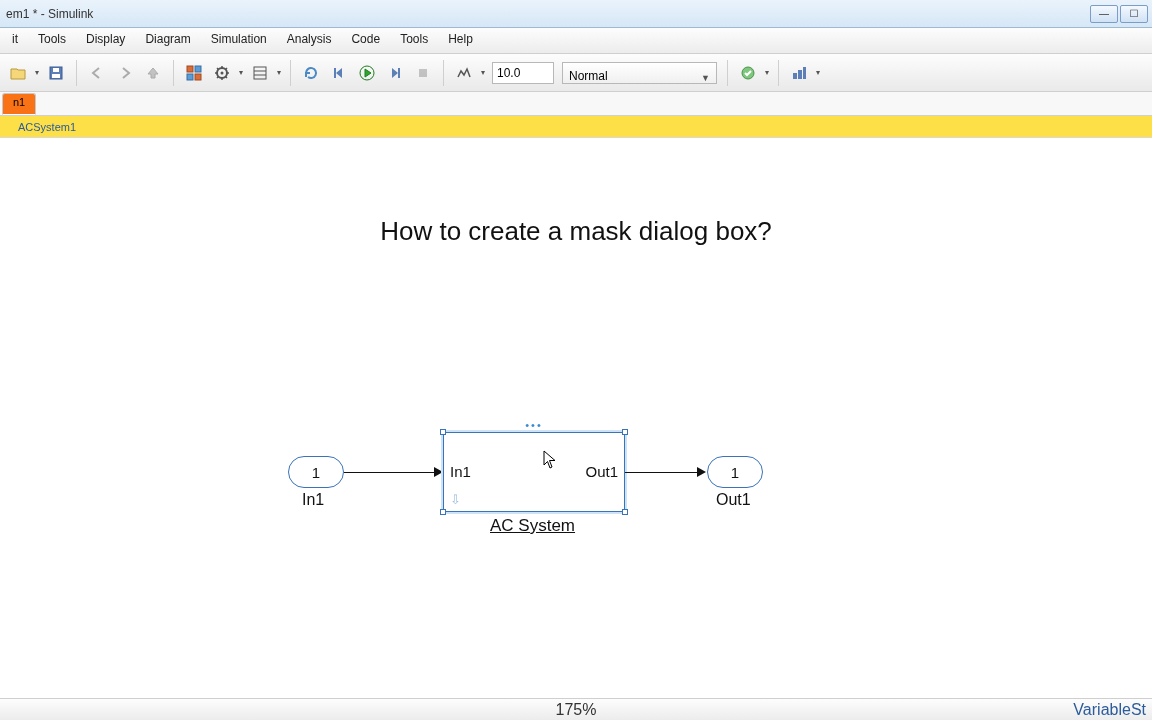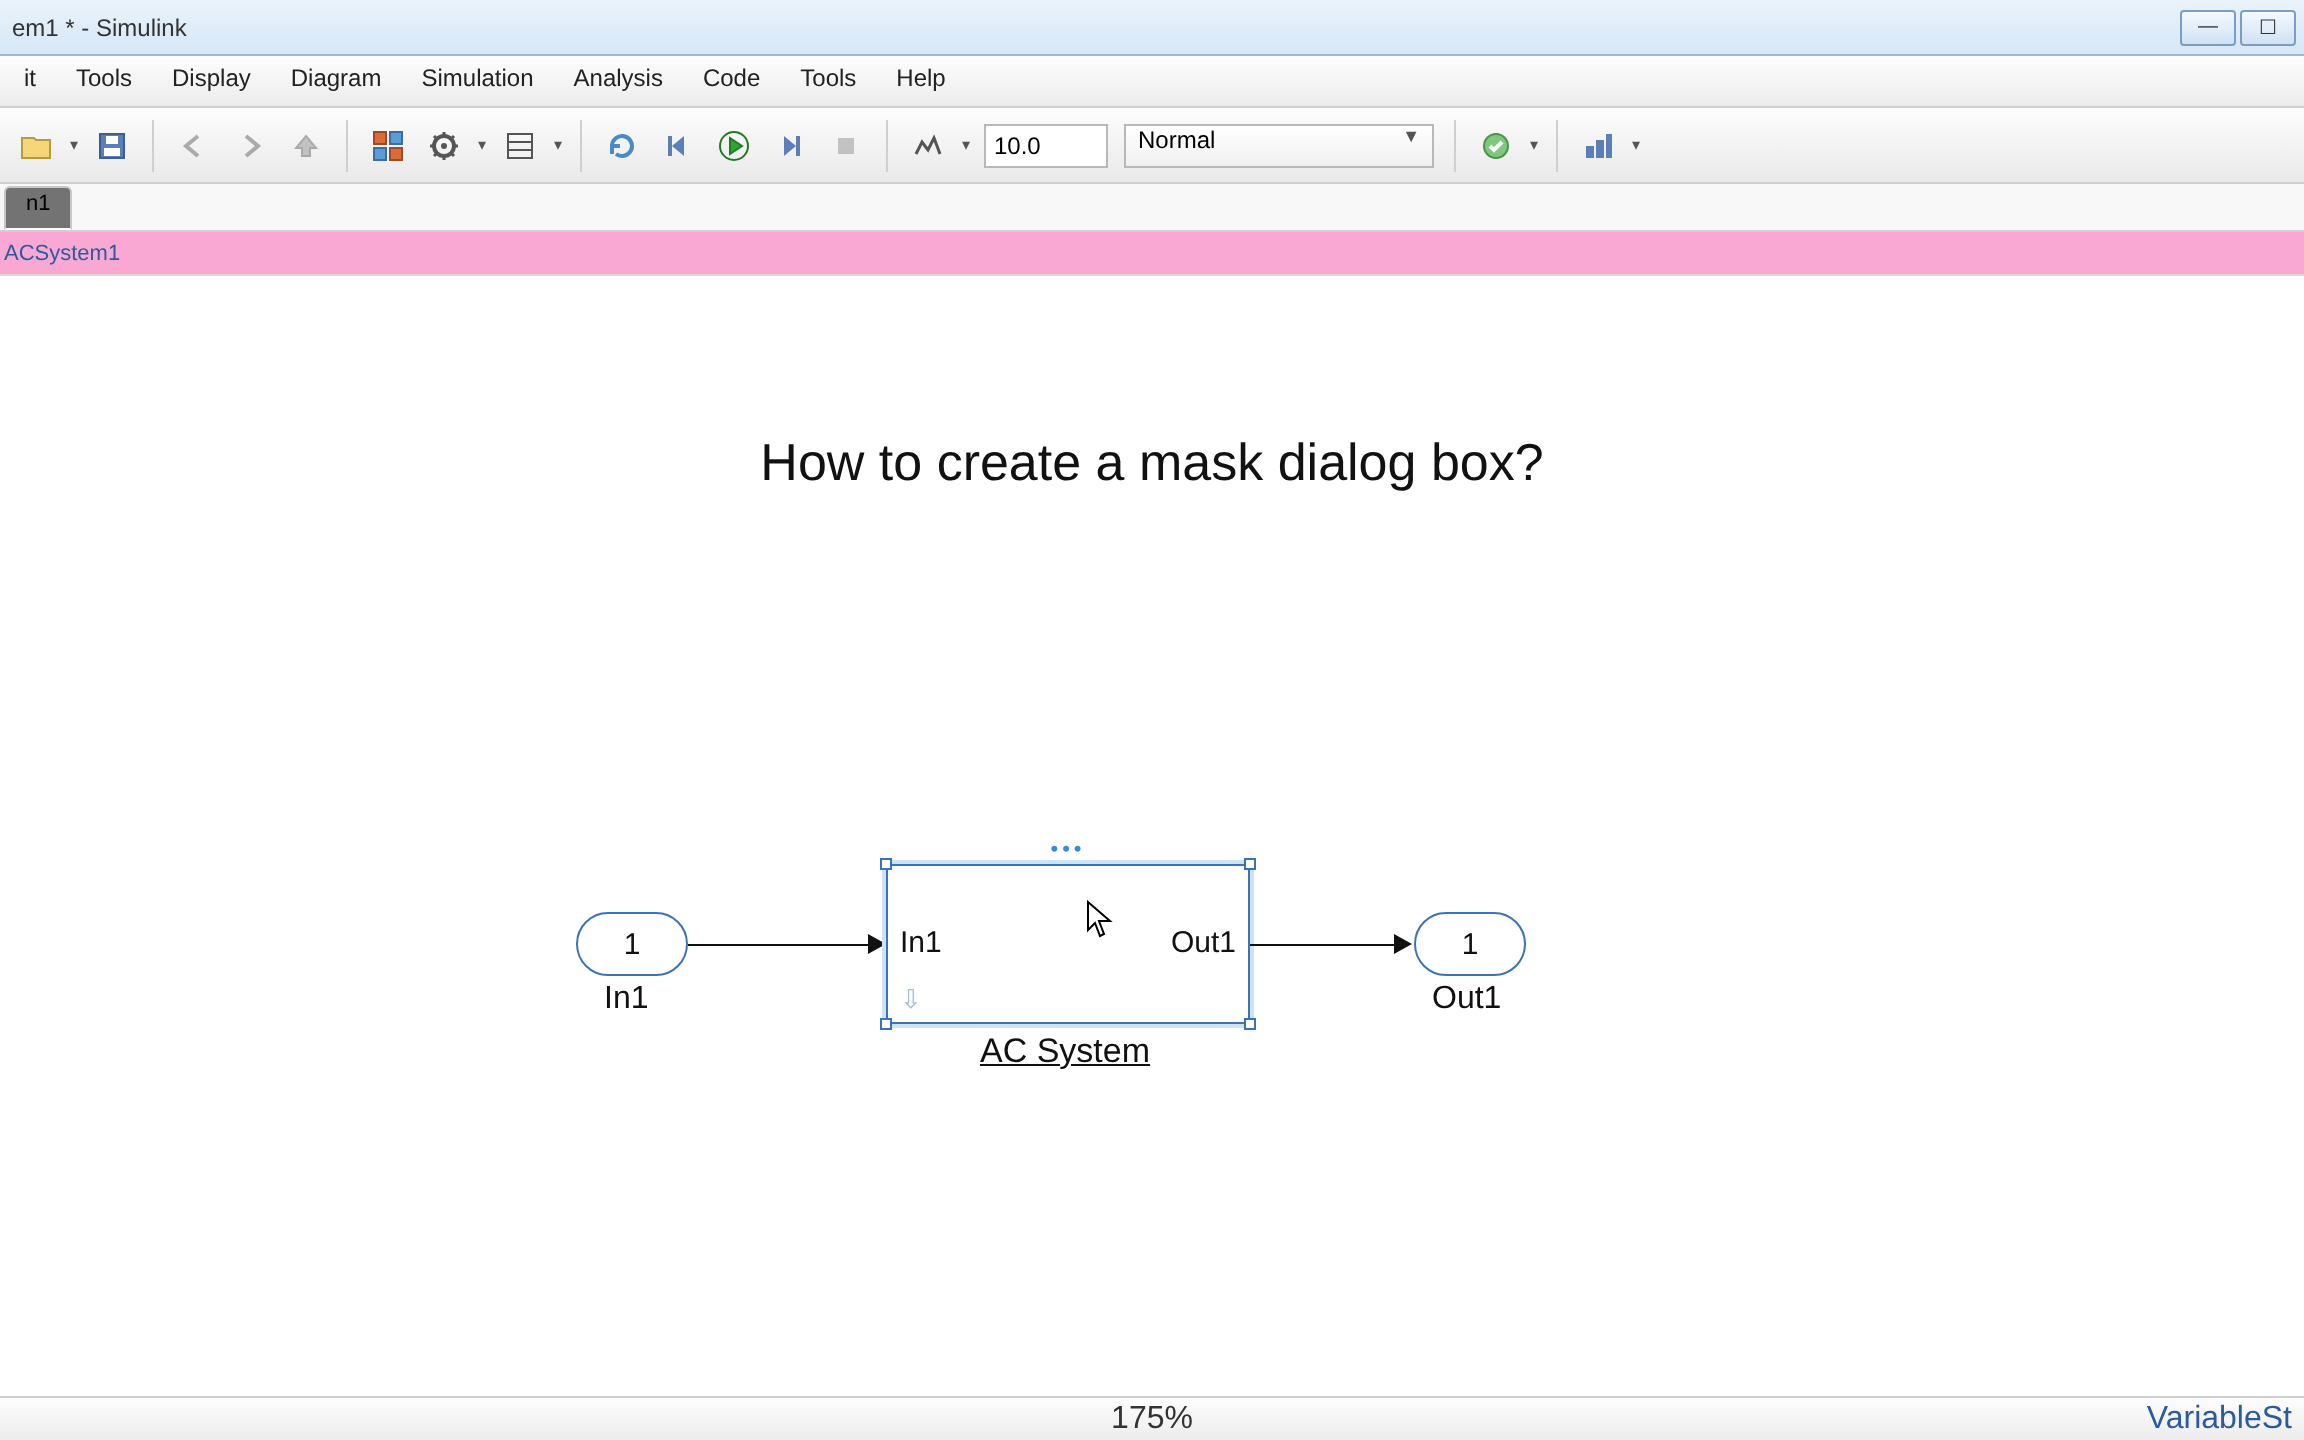--- a/index.html
+++ b/index.html
@@ -16,30 +16,30 @@
 .menubar .item { padding: 4px 10px; cursor: default; }
 
 
 .toolbar { height: 38px; background: linear-gradient(#fdfdfd,#e9e9e9); border-bottom: 1px solid #cfcfcf; display: flex; align-items: center; padding: 0 4px; gap: 2px; }
 .tbtn { width: 28px; height: 28px; display: flex; align-items: center; justify-content: center; border: 1px solid transparent; border-radius: 3px; color: #444; }
 .tbtn svg { width: 16px; height: 16px; }
 .tsep { width: 1px; height: 26px; background: #cfcfcf; margin: 0 4px; }
 .dropdown-caret { width: 10px; display: flex; align-items: center; justify-content: center; font-size: 8px; color: #555; }
 .tgroup { display: flex; align-items: center; }
 .timeinput { width: 62px; height: 22px; border: 1px solid #b8b8b8; background: #fff; padding: 0 4px; font-size: 12px; margin: 0 4px; }
-.modeselect { width: 155px; height: 22px; border: 1px solid #b8b8b8; background: linear-gradient(#fff,#f0f0f0); padding: 0 6px; font-size: 12px; display: flex; align-items: flex-start; justify-content: space-between; margin: 0 4px; }
+.modeselect { width: 155px; height: 22px; border: 1px solid #b8b8b8; background: linear-gradient(#fff,#f0f0f0); padding: 0 6px; font-size: 12px; display: flex; align-items: flex-end; justify-content: space-between; margin: 0 4px; }
 .play svg { fill: #2da82d; stroke: #1f7d1f; }
 .disabled { opacity: .45; }
 
 
 .tabstrip { height: 24px; background: #f8f8f8; border-bottom: 1px solid #d0d0d0; display: flex; align-items: flex-end; padding-left: 2px; }
-.tab { height: 22px; border: 1px solid #c8c8c8; border-bottom: 1px solid #fff; background: #737373; padding: 2px 10px; font-size: 11px; border-radius: 3px 3px 0 0; }
-
-
-.breadcrumb { height: 22px; background: #f9a8d4; border-bottom: 1px solid #d8d8d8; display: flex; align-items: center; padding: 0 2px; font-size: 11px; color: #2b5b9c; }
+.tab { height: 22px; border: 1px solid #c8c8c8; border-bottom: 1px solid #fff; background: #f97316; padding: 2px 10px; font-size: 11px; border-radius: 3px 3px 0 0; }
+
+
+.breadcrumb { height: 22px; background: #fde047; border-bottom: 1px solid #d8d8d8; display: flex; align-items: center; padding: 0 18px; font-size: 11px; color: #2b5b9c; }
 
 
 .canvas { position: relative; width: 100%; height: 556px; background: #fff; }
 .annotation { position: absolute; left: 50%; top: 78px; transform: translateX(-50%); font-size: 26px; font-weight: 400; color: #111; }
 
 
 .port { position: absolute; width: 56px; height: 32px; border: 1px solid #3a73b7; border-radius: 16px; background: #fff; display: flex; align-items: center; justify-content: center; font-size: 15px; color: #111; }
 .port-label { position: absolute; font-size: 16px; color: #111; }
 .subsys { position: absolute; width: 182px; height: 80px; border: 1px solid #3a73b7; background: #fff; box-shadow: 0 0 0 2px #cde3f8; }
 .subsys .handle { position:absolute; width:6px; height:6px; background:#fff; border:1px solid #3a73b7; }

